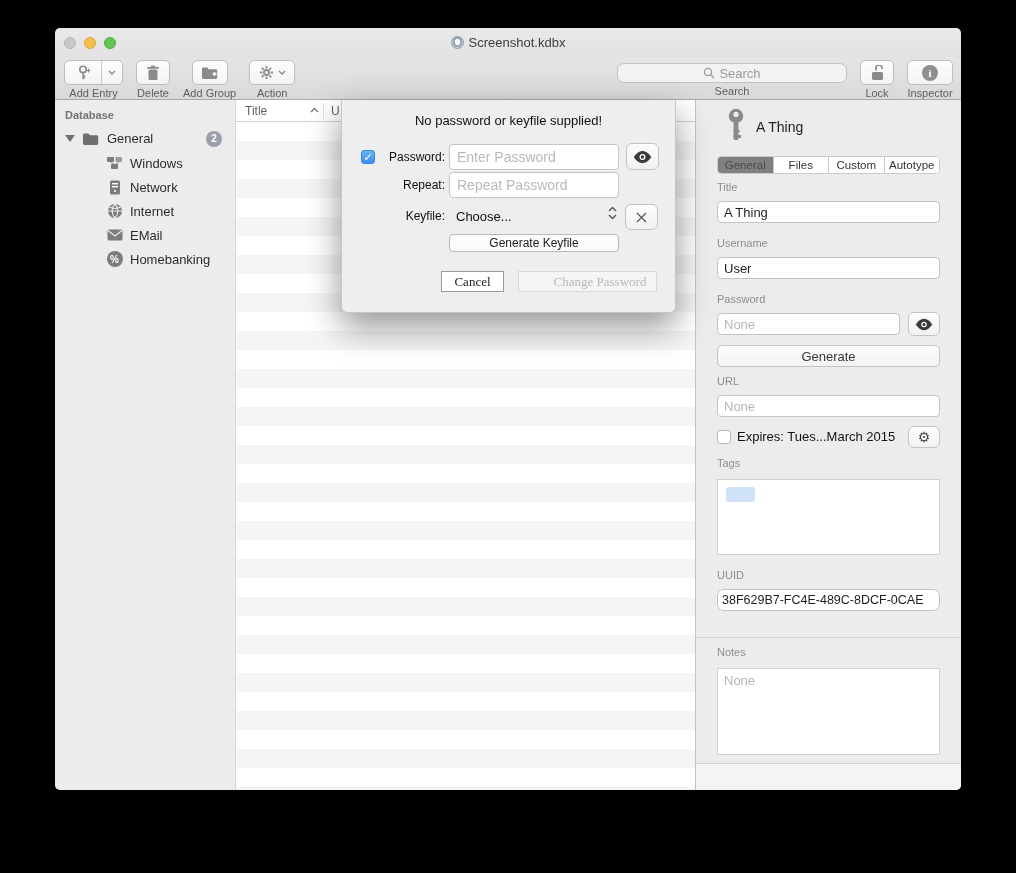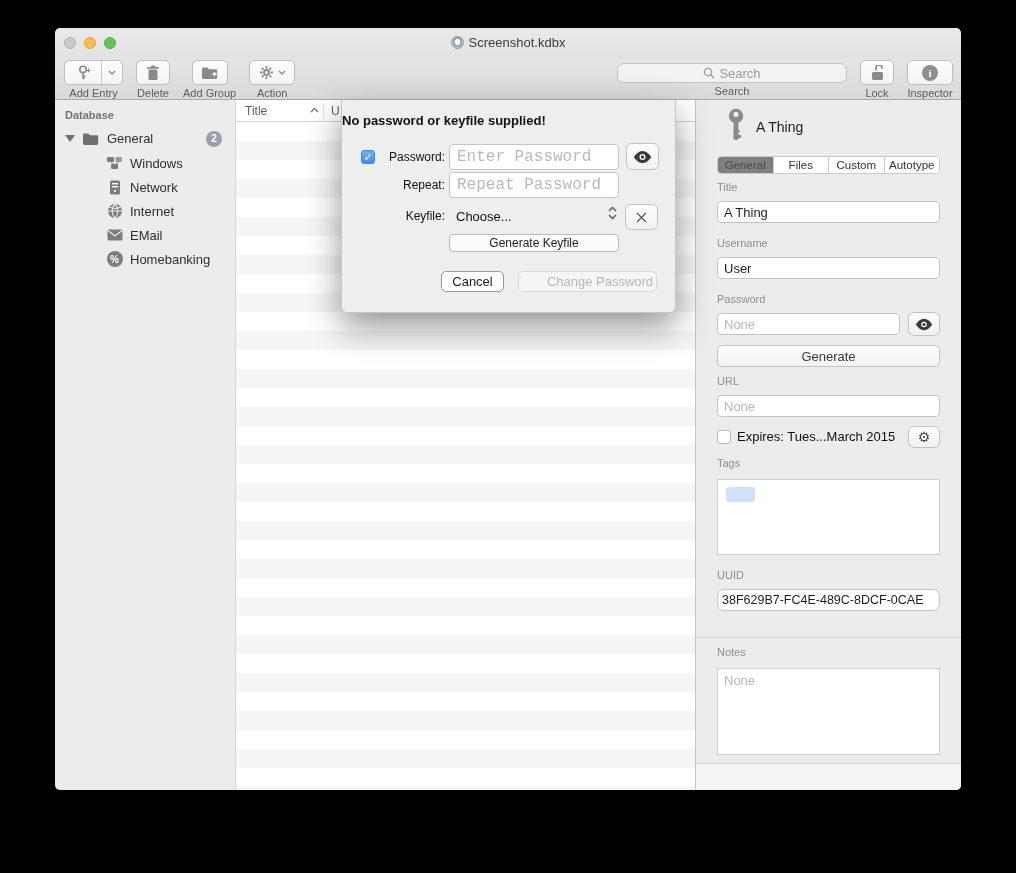--- a/index.html
+++ b/index.html
@@ -72,30 +72,30 @@
   .expires-row .xlabel { font-size:13px; color:#111; }
   .tagsbox { position:absolute; left:21px; top:379px; width:223px; height:76px; background:#fff; border:1px solid #cfcfcf; }
   .tagchip { position:absolute; left:8px; top:7px; width:29px; height:15px; border-radius:3px; background:#cfe2f7; }
   .notesbox { position:absolute; left:21px; top:568px; width:223px; height:87px; background:#fff; border:1px solid #cfcfcf; font-size:13px; color:#1e1e1e; padding:4px 6px; resize:none; font-family:"Liberation Sans",sans-serif; }
   .notesbox::placeholder { color:#b6b6b6; }
   .idivider { position:absolute; left:0; width:100%; height:1px; background:#d2d2d2; }
   .ifooter { position:absolute; left:0; top:664px; width:100%; bottom:0; background:#f4f4f4; }
 
   
   .sheet { position:absolute; left:286px; top:72px; width:335px; height:213px; background:#eeeeee; border:1px solid #c6c6c6; border-top:none; border-radius:0 0 6px 6px; box-shadow:0 14px 34px rgba(0,0,0,.42); z-index:50; }
-  .sheet-msg { position:absolute; top:13px; width:100%; font-size:13px; font-weight:bold; color:#111; }
+  .sheet-msg { position:absolute; top:13px; width:100%; text-align:center; font-size:13px; font-weight:normal; color:#111; }
   .dlabel { position:absolute; width:103px; text-align:right; font-size:12px; color:#111; }
-  .dfield { position:absolute; left:107px; width:170px; height:26px; border:1px solid #c6c6c6; border-radius:4px; background:#fff; font-family:Liberation Mono, monospace; font-size:16px; color:#222; padding:4px 7px; }
+  .dfield { position:absolute; left:107px; width:170px; height:26px; border:1px solid #c6c6c6; border-radius:4px; background:#fff; font-family:Liberation Sans, sans-serif; font-size:14px; color:#222; padding:4px 7px; }
   .dfield::placeholder { color:#b9b9b9; }
   .dcheck { position:absolute; left:19px; top:50px; width:14px; height:14px; border-radius:3px; background:linear-gradient(#6cb2f7,#3d8ef0); border:1px solid #3a86e0; color:#fff; font-size:11px; line-height:13px; text-align:center; }
   .eyebtn { position:absolute; left:284px; width:33px; height:27px; }
   .choose-row { position:absolute; left:114px; top:109px; font-size:13px; color:#111; }
   .stepper { position:absolute; left:266px; top:106px; display:flex; flex-direction:column; gap:2px; align-items:center; }
   .gkbtn { position:absolute; left:107px; top:134px; width:170px; height:18px; background:#fbfbfb; border:1px solid #b9b9b9; border-radius:4px; font-size:12px; color:#222; display:flex; align-items:center; justify-content:center; }
-  .dlgbtn { position:absolute; top:171px; height:21px; border-radius:5px; font-size:13px; display:flex; align-items:center; justify-content:center; }
+  .dlgbtn { position:absolute; top:171px; height:21px; border-radius:0; font-size:13px; display:flex; align-items:center; justify-content:center;font-family:Liberation Serif, serif; }
   .cancel { left:99px; width:63px; background:#fff; border:1px solid #999; color:#1c1c1c; }
   .changepw { left:176px; width:139px; background:#f5f5f5; border:1px solid #d8d8d8; color:#b7b7b7;padding-left:25px; }
 </style>
 </head>
 <body>
 
 <div class="window">
 
   <div class="titlebar">
     <div class="traffic">

